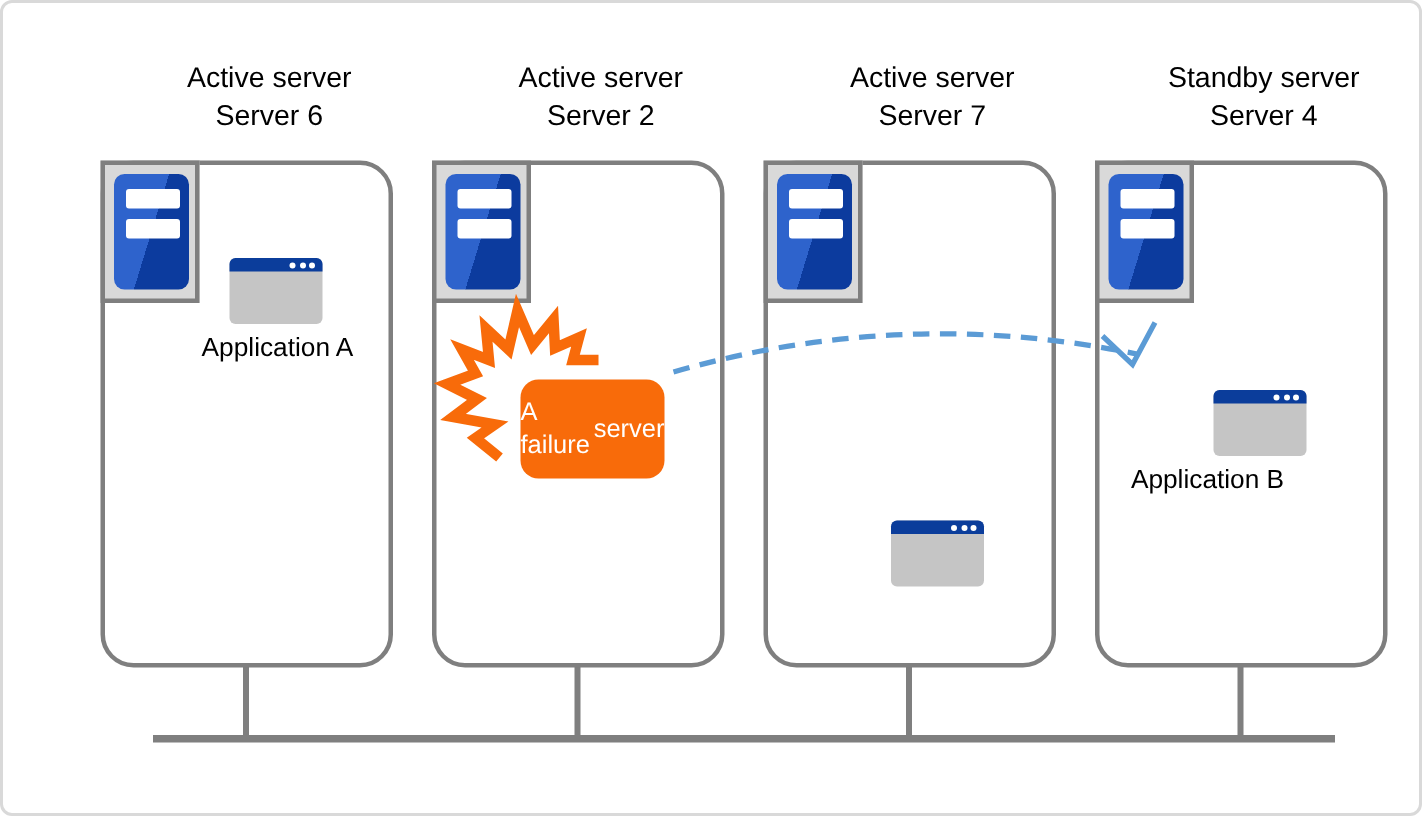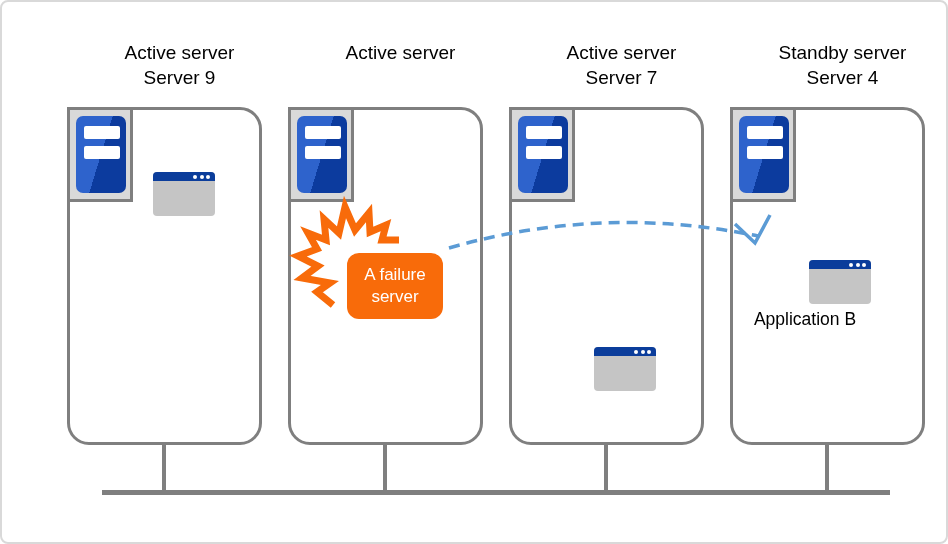--- a/index.html
+++ b/index.html
@@ -37,43 +37,44 @@
     border-radius:4px 4px 0 0;
   }
   .app-dots{position:absolute;right:5px;top:2.5px;display:flex;gap:2.5px;}
   .app-dots span{width:4px;height:4px;border-radius:50%;background:#fff;display:block;}
   .app-label{
     position:absolute;width:170px;text-align:center;font-size:17.5px;color:#000;
   }
   .failure-box{
     position:absolute;left:345px;top:251px;width:96px;height:66px;border-radius:12px;
     background:#f86b0a;color:#fff;font-size:17px;line-height:22px;
-    display:flex;flex-direction:column;align-items:center;justify-content:center;
+    display:flex;flex-direction:row;align-items:center;
   }
   .net-vert{
     position:absolute;top:441px;width:4px;height:49px;background:#7f7f7f;
   }
   .net-bus{
     position:absolute;left:100px;top:488px;width:788px;height:5px;background:#7f7f7f;
   }
   .overlay{
     position:absolute;left:0;top:0;width:948px;height:544px;pointer-events:none;
   }
 </style>
 </head>
 <body>
 
 <div class="canvas">
 
   <div class="col-title" style="left:65px">
     <div>Active server</div>
-    <div>Server 9</div>
+    <div>Server 6</div>
   </div>
   <div class="col-title" style="left:286px">
     <div>Active server</div>
+    <div>Server 2</div>
   </div>
   <div class="col-title" style="left:507px">
     <div>Active server</div>
     <div>Server 7</div>
   </div>
   <div class="col-title" style="left:728px">
     <div>Standby server</div>
     <div>Server 4</div>
   </div>
 
@@ -114,20 +115,21 @@
   </div>
 
   <div class="app-icon" style="left:151px;top:170px">
     <div class="app-titlebar"></div>
     <div class="app-dots">
         <span></span>
         <span></span>
         <span></span>
       </div>
   </div>
+  <div class="app-label" style="left:98px;top:219px">Application A</div>
 
   <div class="app-icon" style="left:592px;top:345px">
     <div class="app-titlebar"></div>
     <div class="app-dots">
         <span></span>
         <span></span>
         <span></span>
       </div>
   </div>
 

